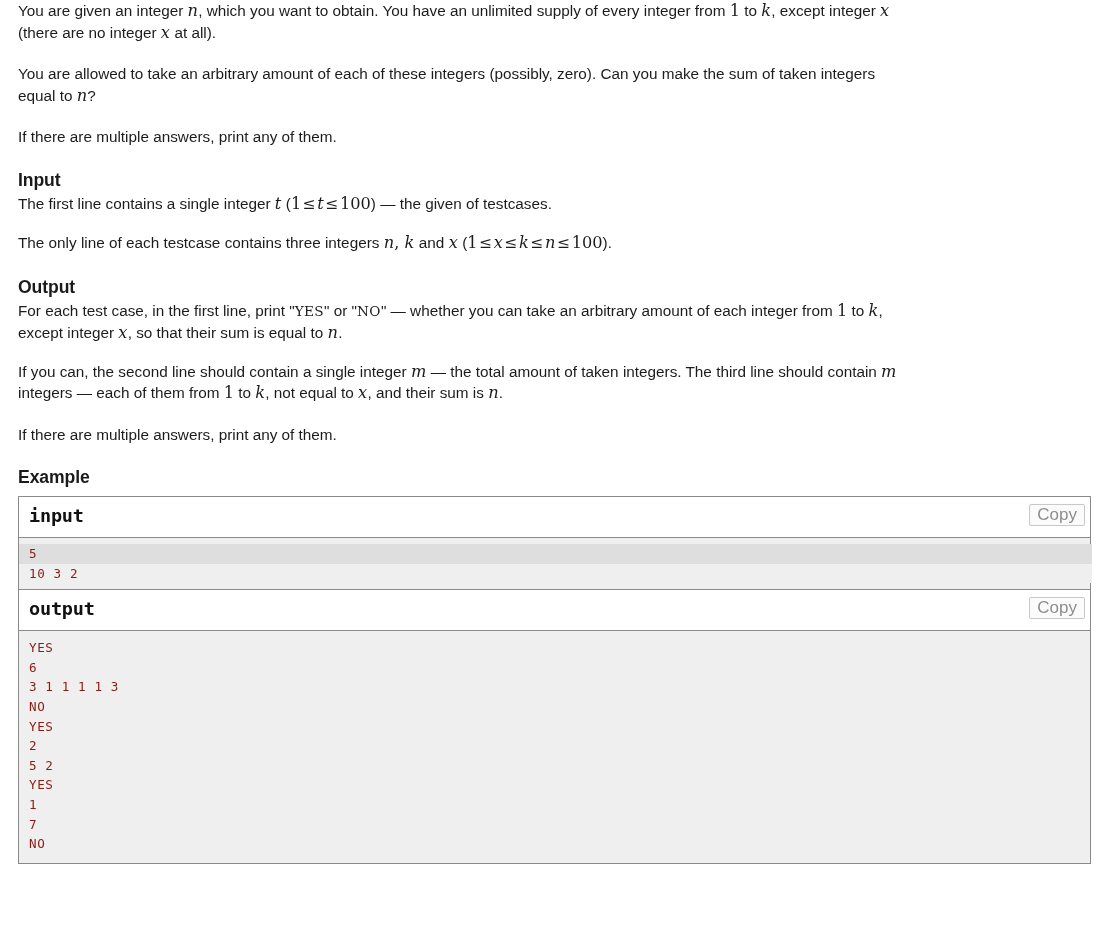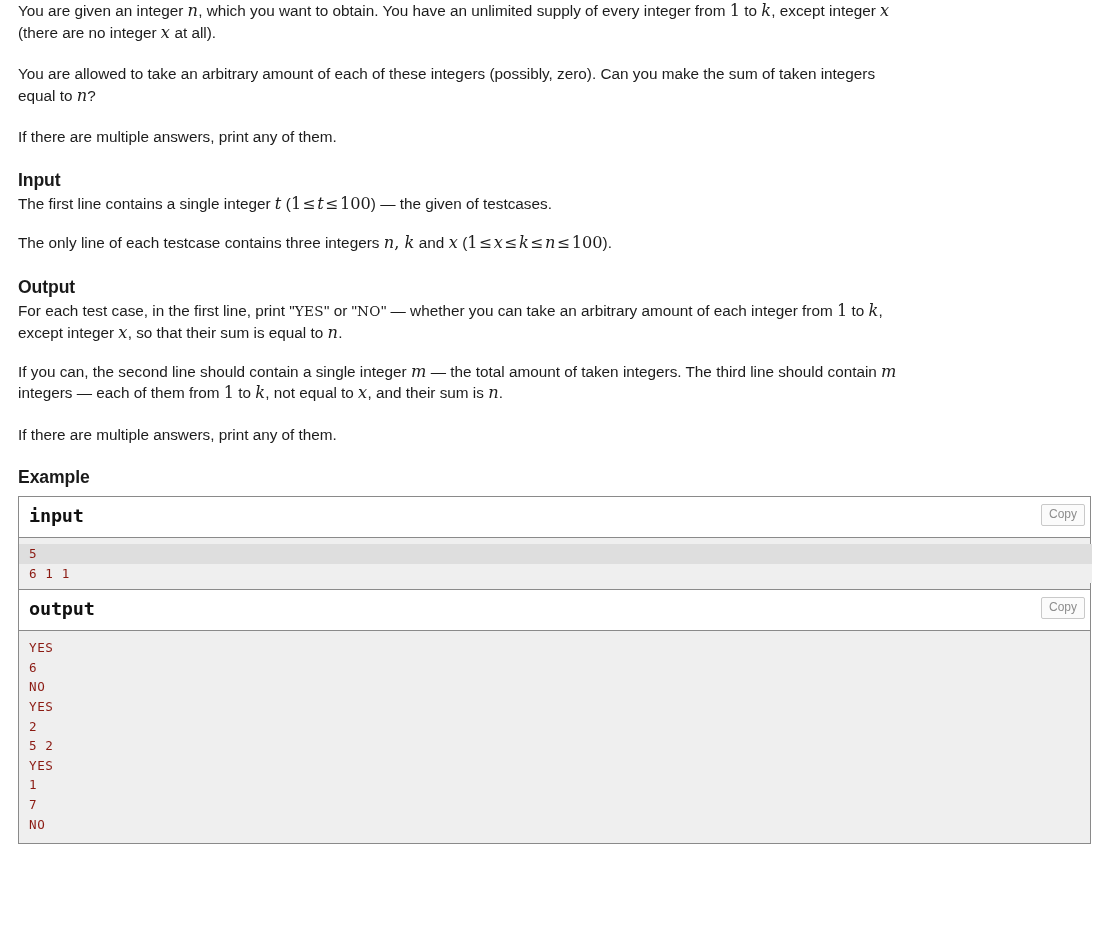--- a/index.html
+++ b/index.html
@@ -107,21 +107,21 @@
     font-size: 18.5px;
     font-weight: bold;
     color: #111111;
     letter-spacing: -0.2px;
   }
   .copy-btn {
     position: absolute;
     right: 5px;
     top: 7px;
     font-family: "Liberation Sans", sans-serif;
-    font-size: 12px;
+    font-size: 17px;
     color: #8d8d8d;
     background: #fbfbfb;
     border: 1px solid #c9c9c9;
     border-radius: 2px;
     padding: 3px 7px 4px 7px;
     line-height: 13px;
     cursor: pointer;
   }
 
   .sample-body {
@@ -191,34 +191,35 @@
     <div class="sample-tests">
 
       <div class="sample-block">
         <div class="sample-head">
           <div class="title">input</div>
           <button class="copy-btn">Copy</button>
         </div>
         <div class="sample-body striped">
           <div class="pre-wrap">
             <span class="ln">5</span>
-            <span class="ln">6 1 1</span>
+            <span class="ln">10 3 2</span>
           </div>
         </div>
       </div>
 
       <div class="sample-block last">
         <div class="sample-head">
           <div class="title">output</div>
           <button class="copy-btn">Copy</button>
         </div>
         <div class="sample-body output-body">
           <div class="pre-wrap">
             <span class="ln">YES</span>
             <span class="ln">6</span>
+            <span class="ln">3 1 1 1 1 3</span>
             <span class="ln">NO</span>
             <span class="ln">YES</span>
             <span class="ln">2</span>
             <span class="ln">5 2</span>
             <span class="ln">YES</span>
             <span class="ln">1</span>
             <span class="ln">7</span>
             <span class="ln">NO</span>
           </div>
         </div>

